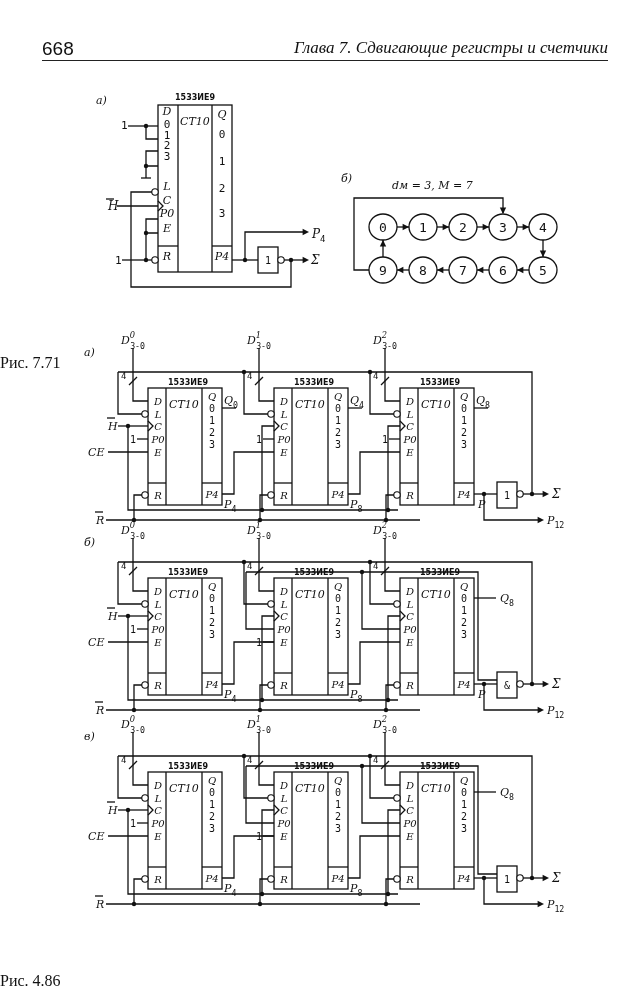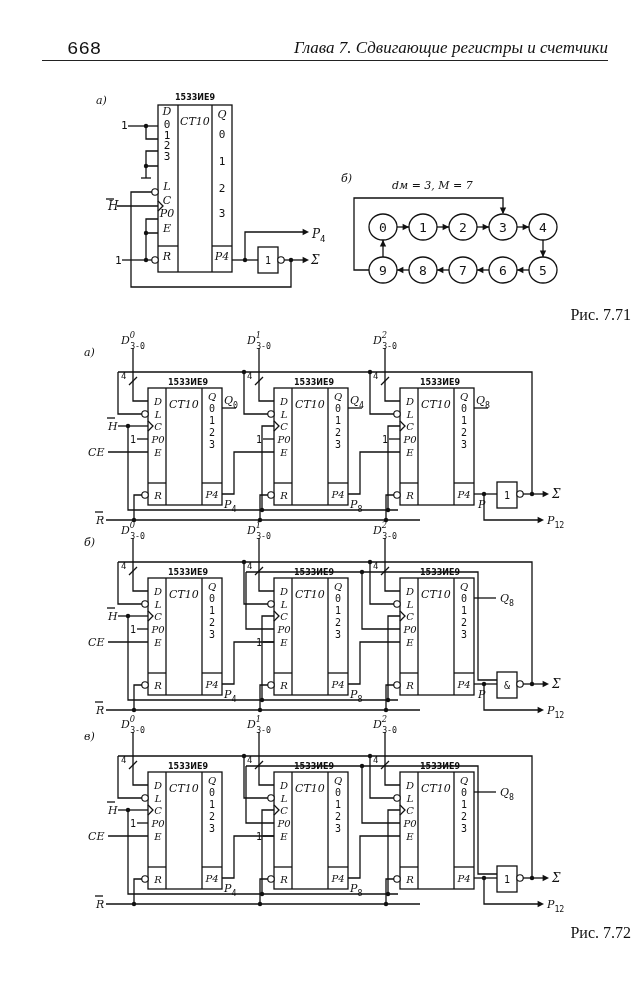--- a/index.html
+++ b/index.html
@@ -1,20 +1,20 @@
 <!DOCTYPE html>
 <html><head>
 <meta charset="utf-8">
 <style>
   html, body { margin: 0; padding: 0; background: #ffffff; }
   body { width: 631px; height: 1000px; position: relative; overflow: hidden; font-family: "Liberation Serif", serif; color: #111; }
   .header { position: absolute; left: 42px; top: 38px; width: 566px; height: 22px; border-bottom: 1.5px solid #222; }
-  .page-num { position: absolute; left: 0; top: 0; font-size: 19px; font-family: Liberation Mono, monospace; margin-left: 25px; }
+  .page-num { position: absolute; left: 0; top: 0; font-size: 19px; font-family: Liberation Sans, sans-serif; }
   .chapter { position: absolute; right: 0; top: 0; font-size: 19px; font-style: italic; font-family: Liberation Serif, serif; font-size: 17px; }
-  .caption { position: absolute; font-size: 16px; font-family: "Liberation Serif", serif; width: 631px; text-align: right; left: 0; }
+  .caption { position: absolute; font-size: 16px; font-family: "Liberation Serif", serif; width: 631px; text-align: left; left: 0; margin-top: 48px; }
   svg { position: absolute; left: 0; top: 0; }
   svg text { font-family: "DejaVu Sans Mono", monospace; fill: #111; }
   .it { font-family: "DejaVu Serif", serif; font-style: italic; }
   .chip { font-family: "DejaVu Sans", sans-serif; font-weight: bold; font-size: 8px; }
   .wire { stroke: #111; stroke-width: 1.3; fill: none; }
   .box { stroke: #111; stroke-width: 1.3; fill: #fff; }
   .dot { fill: #111; }
   .inv { stroke: #111; stroke-width: 1.1; fill: #fff; }
 </style>
 </head>
@@ -548,13 +548,13 @@
       <polygon points="549,878 542.6,874.8 542.6,881.2" fill="#111"></polygon>
       <text x="552" y="882" font-size="12" class="it" text-anchor="start">Σ</text>
       <polyline points="246,766 246,823 274,823" class="wire"></polyline>
       <polyline points="246,766 478,766 478,874 497,874" class="wire"></polyline>
       <polyline points="362,766 362,823 400,823" class="wire"></polyline>
       <circle cx="362" cy="766" r="2.2" class="dot"></circle>
     </g>
   </svg>
 
 <div class="caption" style="top:306px;">Рис. 7.71</div>
-<div class="caption" style="top:924px;">Рис. 7.72</div>
+<div class="caption" style="top:924px;">Рис. 4.86</div>
 
 </body></html>

